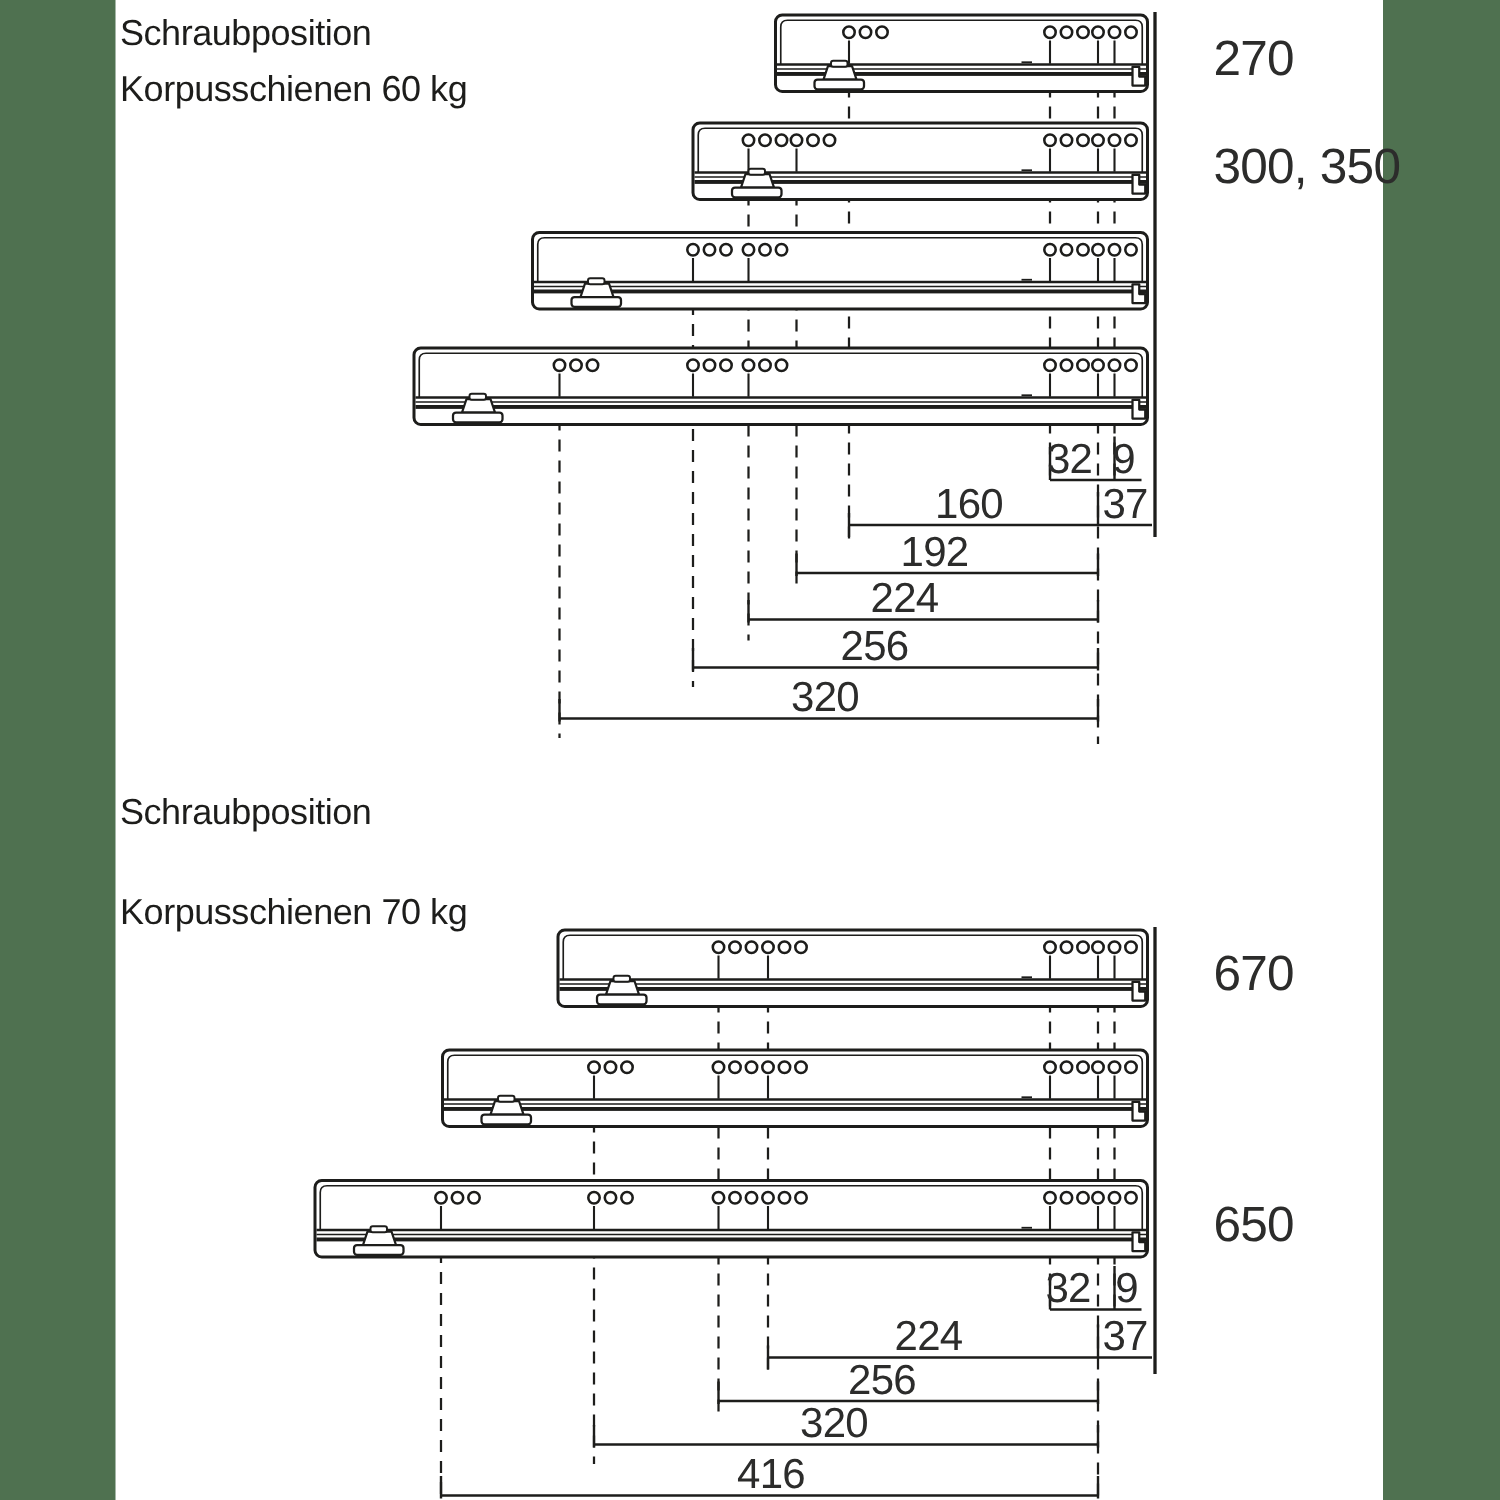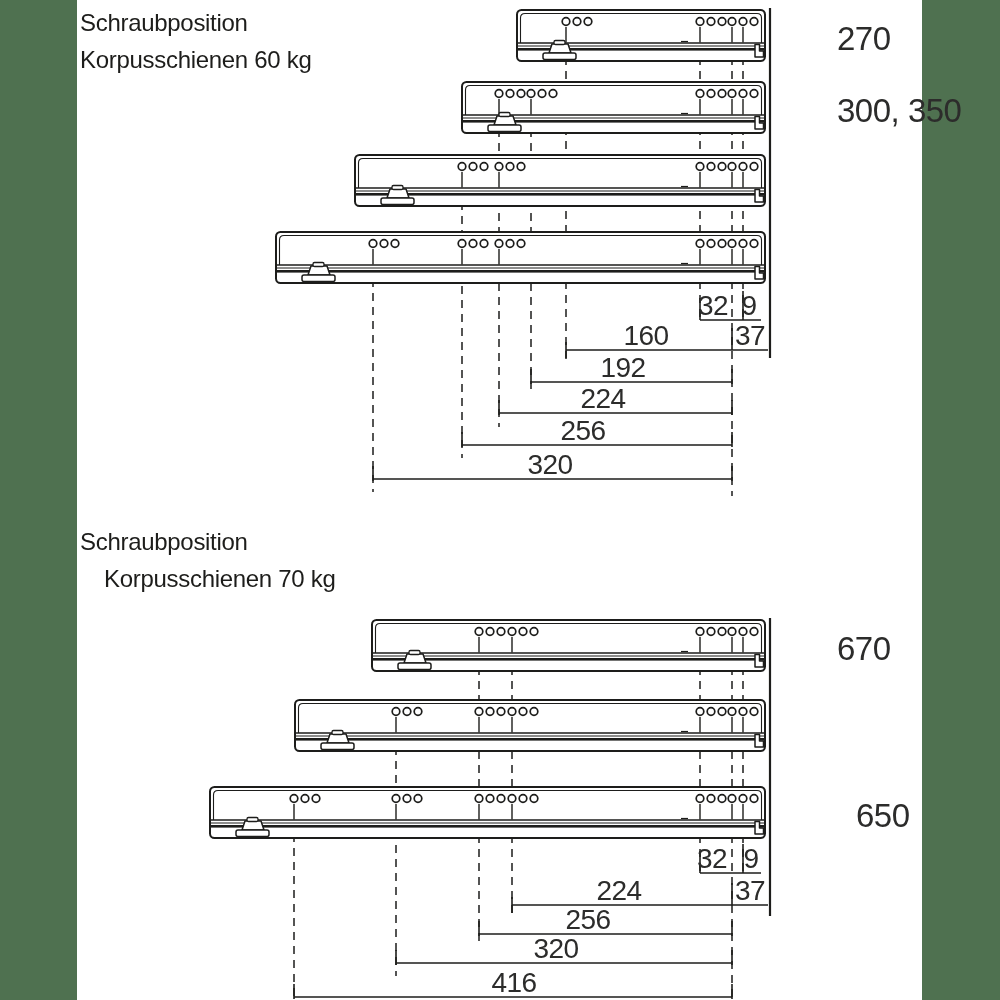--- a/index.html
+++ b/index.html
@@ -2,22 +2,22 @@
 <html><head>
 <meta charset="utf-8">
 <style>
   html,body{margin:0;padding:0;background:#ffffff;}
   #stage{position:relative;width:1000px;height:1000px;background:#ffffff;overflow:hidden;
          font-family:"Liberation Sans",sans-serif;}
   .stripe{position:absolute;top:0;height:1000px;}
   #diagram-svg{position:absolute;left:0;top:0;}
   .title-line{position:absolute;left:80px;font-size:24px;line-height:36px;color:#1d1d1b;
               letter-spacing:-0.3px;white-space:nowrap;}
-  .t40a{top:5px;} .t40b{top:42px;} .t70a{top:524px;} .t70b{top:561px;margin-left:24px;}
-  .rail-label{position:absolute;left:837px;font-size:33px;color:#2c2c2b;
+  .t40a{top:5px;} .t40b{top:42px;} .t70a{top:524px;} .t70b{top:591px;}
+  .rail-label{position:absolute;left:809px;font-size:33px;color:#2c2c2b;
               letter-spacing:-0.5px;white-space:nowrap;text-align:center;}
   svg text{font-family:"Liberation Sans",sans-serif;font-size:28px;fill:#2c2c2b;letter-spacing:-0.5px;}
 </style>
 </head>
 <body>
 
 <div id="stage">
   <svg id="diagram-svg" width="1000" height="1000" viewBox="0 0 1000 1000">
       <g>
         <line x1="373" y1="265" x2="373" y2="492" stroke="#1d1d1b" stroke-width="1.5" stroke-dasharray="8 6"></line>
@@ -330,14 +330,14 @@
   <div class="title-line t40a">Schraubposition</div>
   <div class="title-line t40b">Korpusschienen 60 kg</div>
   <div class="title-line t70a">Schraubposition</div>
   <div class="title-line t70b">Korpusschienen 70 kg</div>
 
   <div class="stripe" style="left: 0px; width: 77px; background: rgb(79, 113, 80);"></div>
   <div class="stripe" style="left: 922px; width: 78px; background: rgb(79, 113, 80);"></div>
 <div class="rail-label" style="top: 20px;">270</div>
     <div class="rail-label" style="top: 92px;">300, 350</div>
     <div class="rail-label" style="top: 630px;">670</div>
-    <div class="rail-label" style="top: 797px; margin-left: 19px;">650</div>
+    <div class="rail-label" style="top: 797px;">650</div>
   </div>
 
 </body></html>

